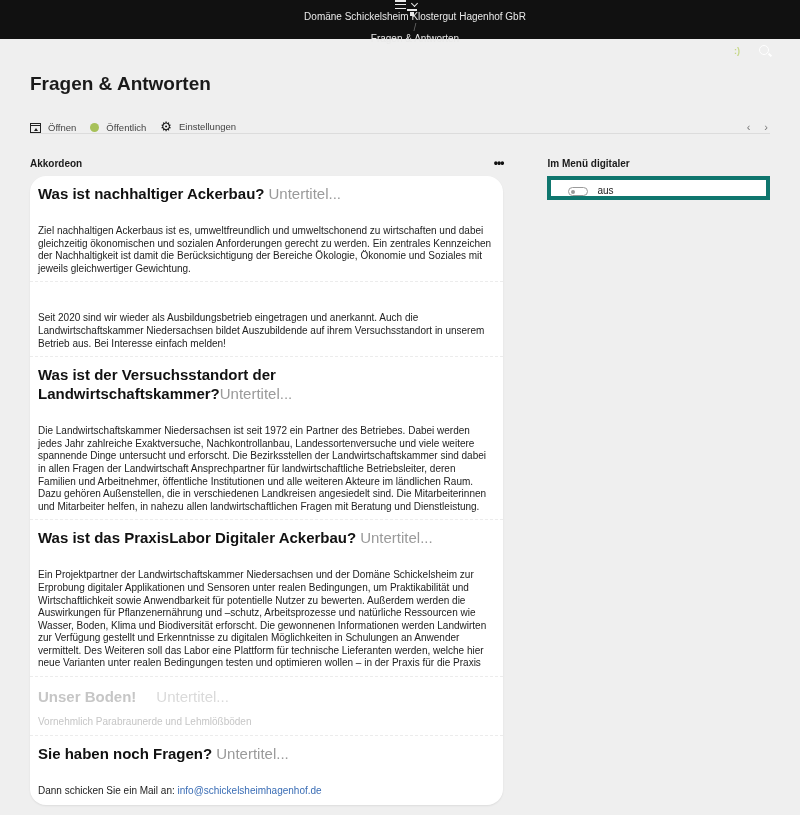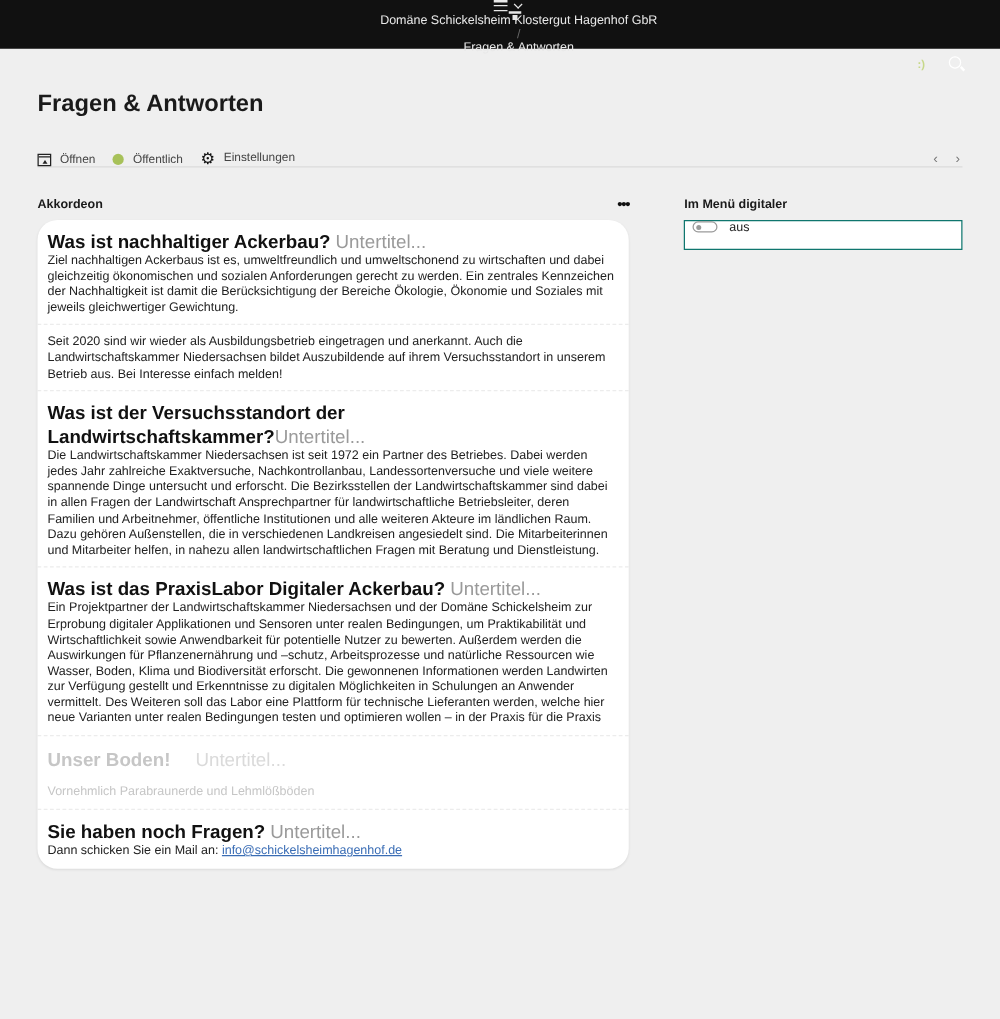--- a/index.html
+++ b/index.html
@@ -39,27 +39,27 @@
   .side-col { width: 227px; }
   .section-head { display: flex; align-items: center; justify-content: space-between; height: 14px; margin-bottom: 6px; }
   .section-label { font-size: 10px; font-weight: bold; color: #1a1a1a; }
   .more-icon { font-size: 12px; font-weight: bold; color: #111; letter-spacing: -1px; cursor: pointer; line-height: 1; }
 
   .accordion { background: #fff; box-shadow: 0 1px 2px rgba(0,0,0,0.08); border-radius: 16px; }
   .acc-item { padding: 8px 8px 6px 8px; border-bottom: 1px dashed #ececec; cursor: pointer; }
   .acc-item:last-child { border-bottom: none; }
   .acc-title { font-size: 15px; font-weight: bold; color: #111; line-height: 19px; }
   .acc-sub { font-weight: normal; color: #9a9a9a; margin-left: 4px; }
-  .acc-body { font-size: 10px; line-height: 12.6px; color: #222; margin-top: 0; }
+  .acc-body { font-size: 10px; line-height: 12.6px; color: #222; margin-top: 22px; }
   .acc-item.hidden-item .acc-title { color: #c6c6c6; }
   .acc-item.hidden-item .acc-sub { color: #dadada; }
   .acc-item.hidden-item .acc-body { color: #c6c6c6; }
-  .mail-link { color: #3a6db5; text-decoration: underline; }
+  .mail-link { color: #3a6db5; }
 
-  .toggle-box { background: #fff; border: 1px solid #0f766e; height: 24px; display: flex; align-items: flex-start; padding-left: 6px; font-size: 10px; color: #222; }
+  .toggle-box { background: #fff; border: 4px solid #0f766e; height: 24px; display: flex; align-items: flex-end; padding-left: 17px; font-size: 10px; color: #222; }
   .toggle { width: 20px; height: 9px; border: 1px solid #9a9a9a; border-radius: 5px; position: relative; margin-right: 9px; cursor: pointer; }
   .toggle::after { content: ""; position: absolute; left: 2px; top: 1.5px; width: 4px; height: 4px; border-radius: 50%; background: #9a9a9a; }
 </style>
 </head>
 <body>
 
 <div class="topbar">
   <div class="menu-btn">
     <div class="hamburger">
         <span></span>

